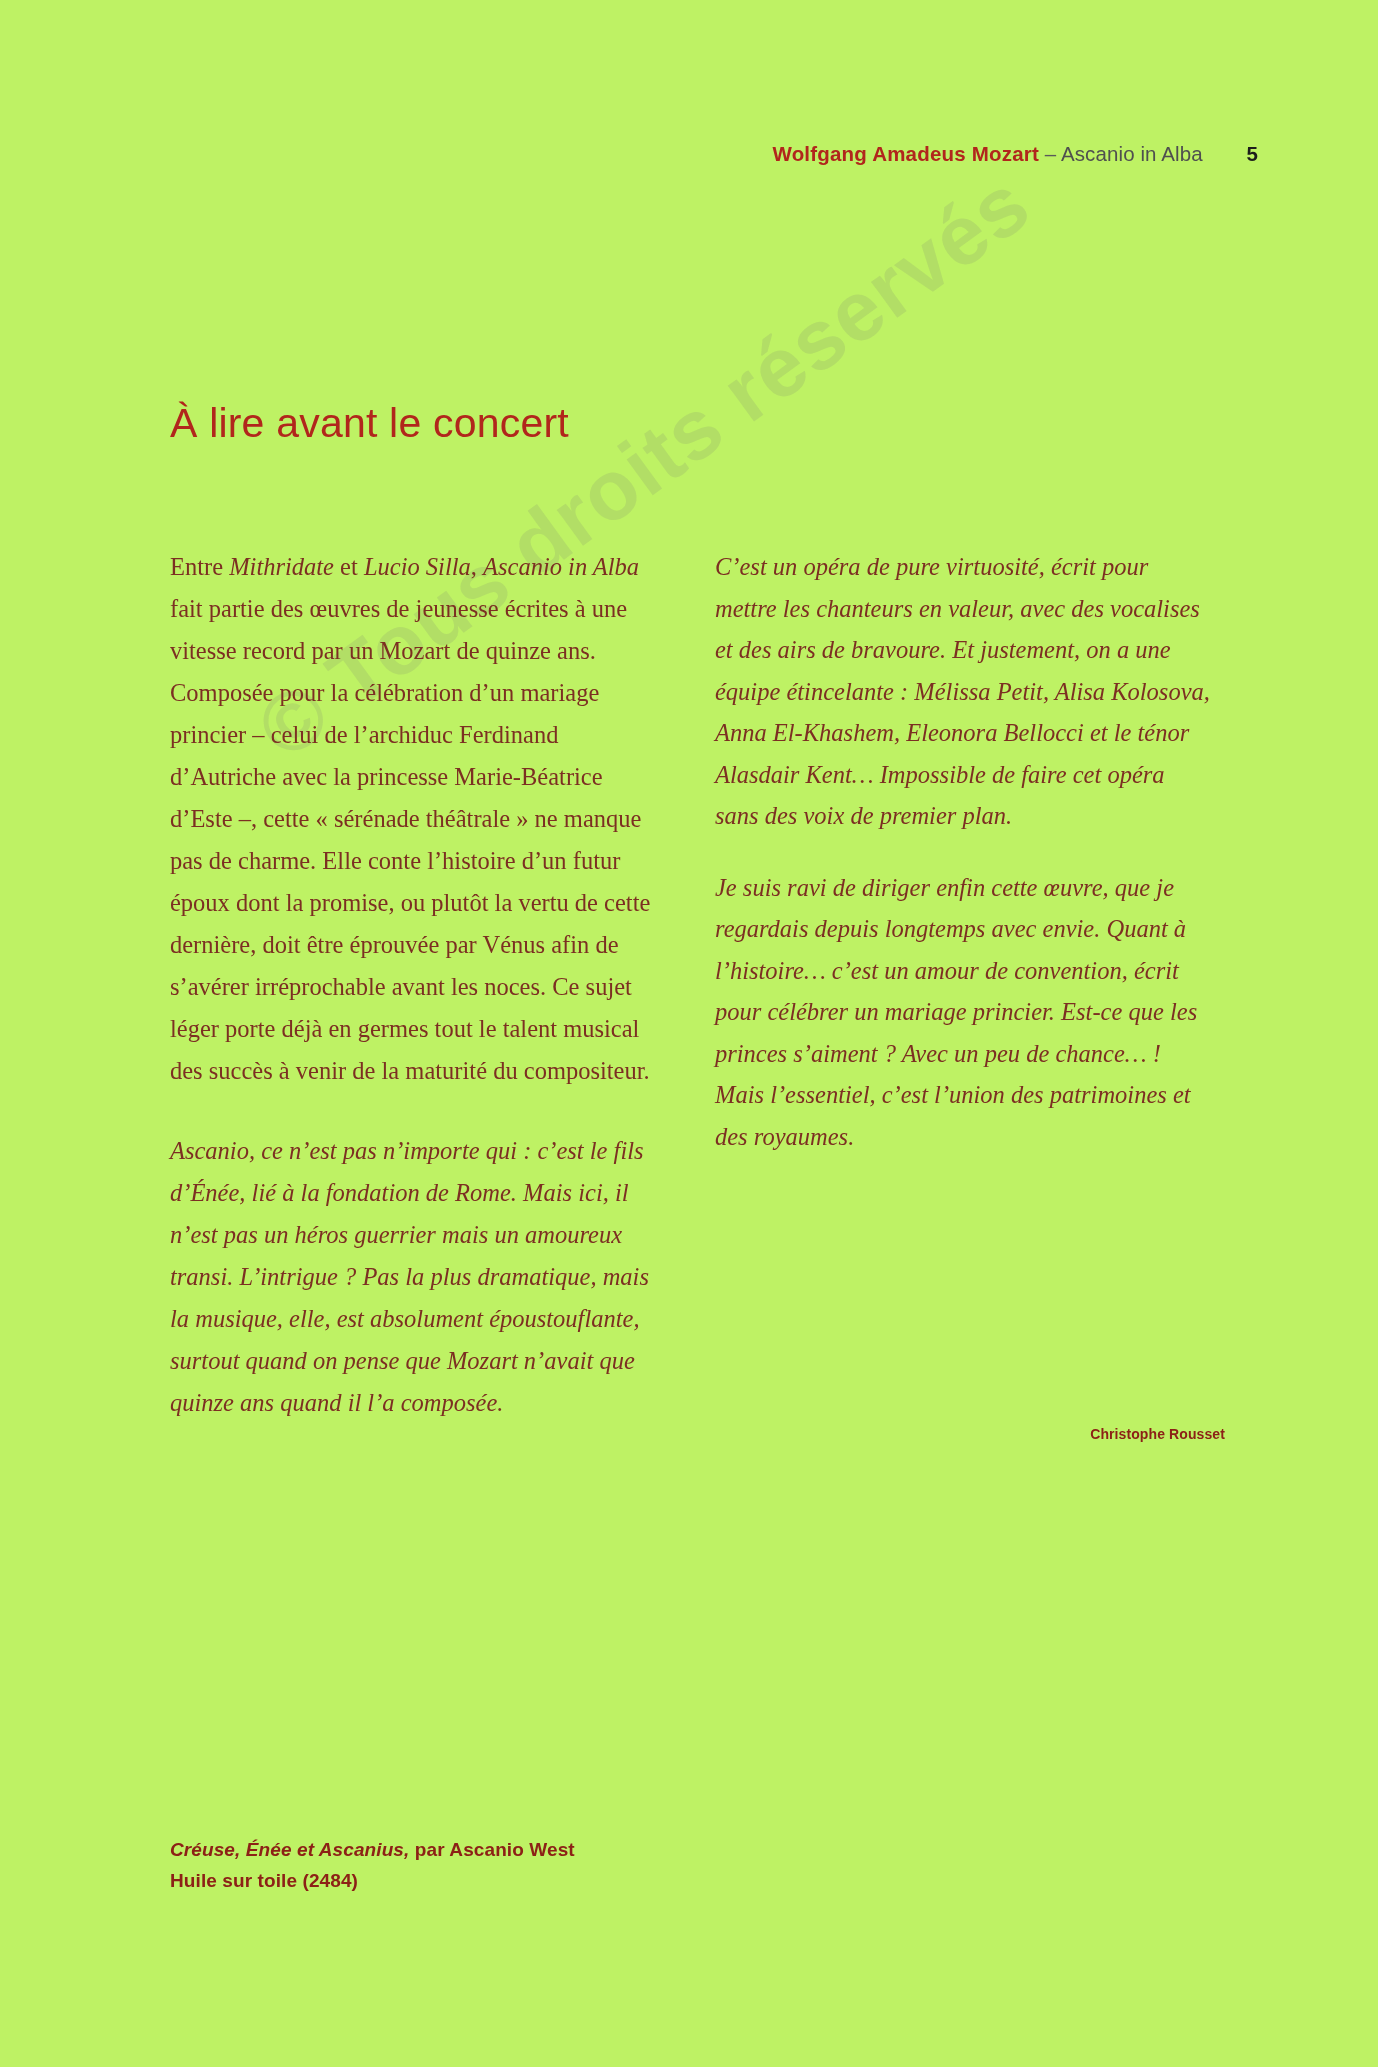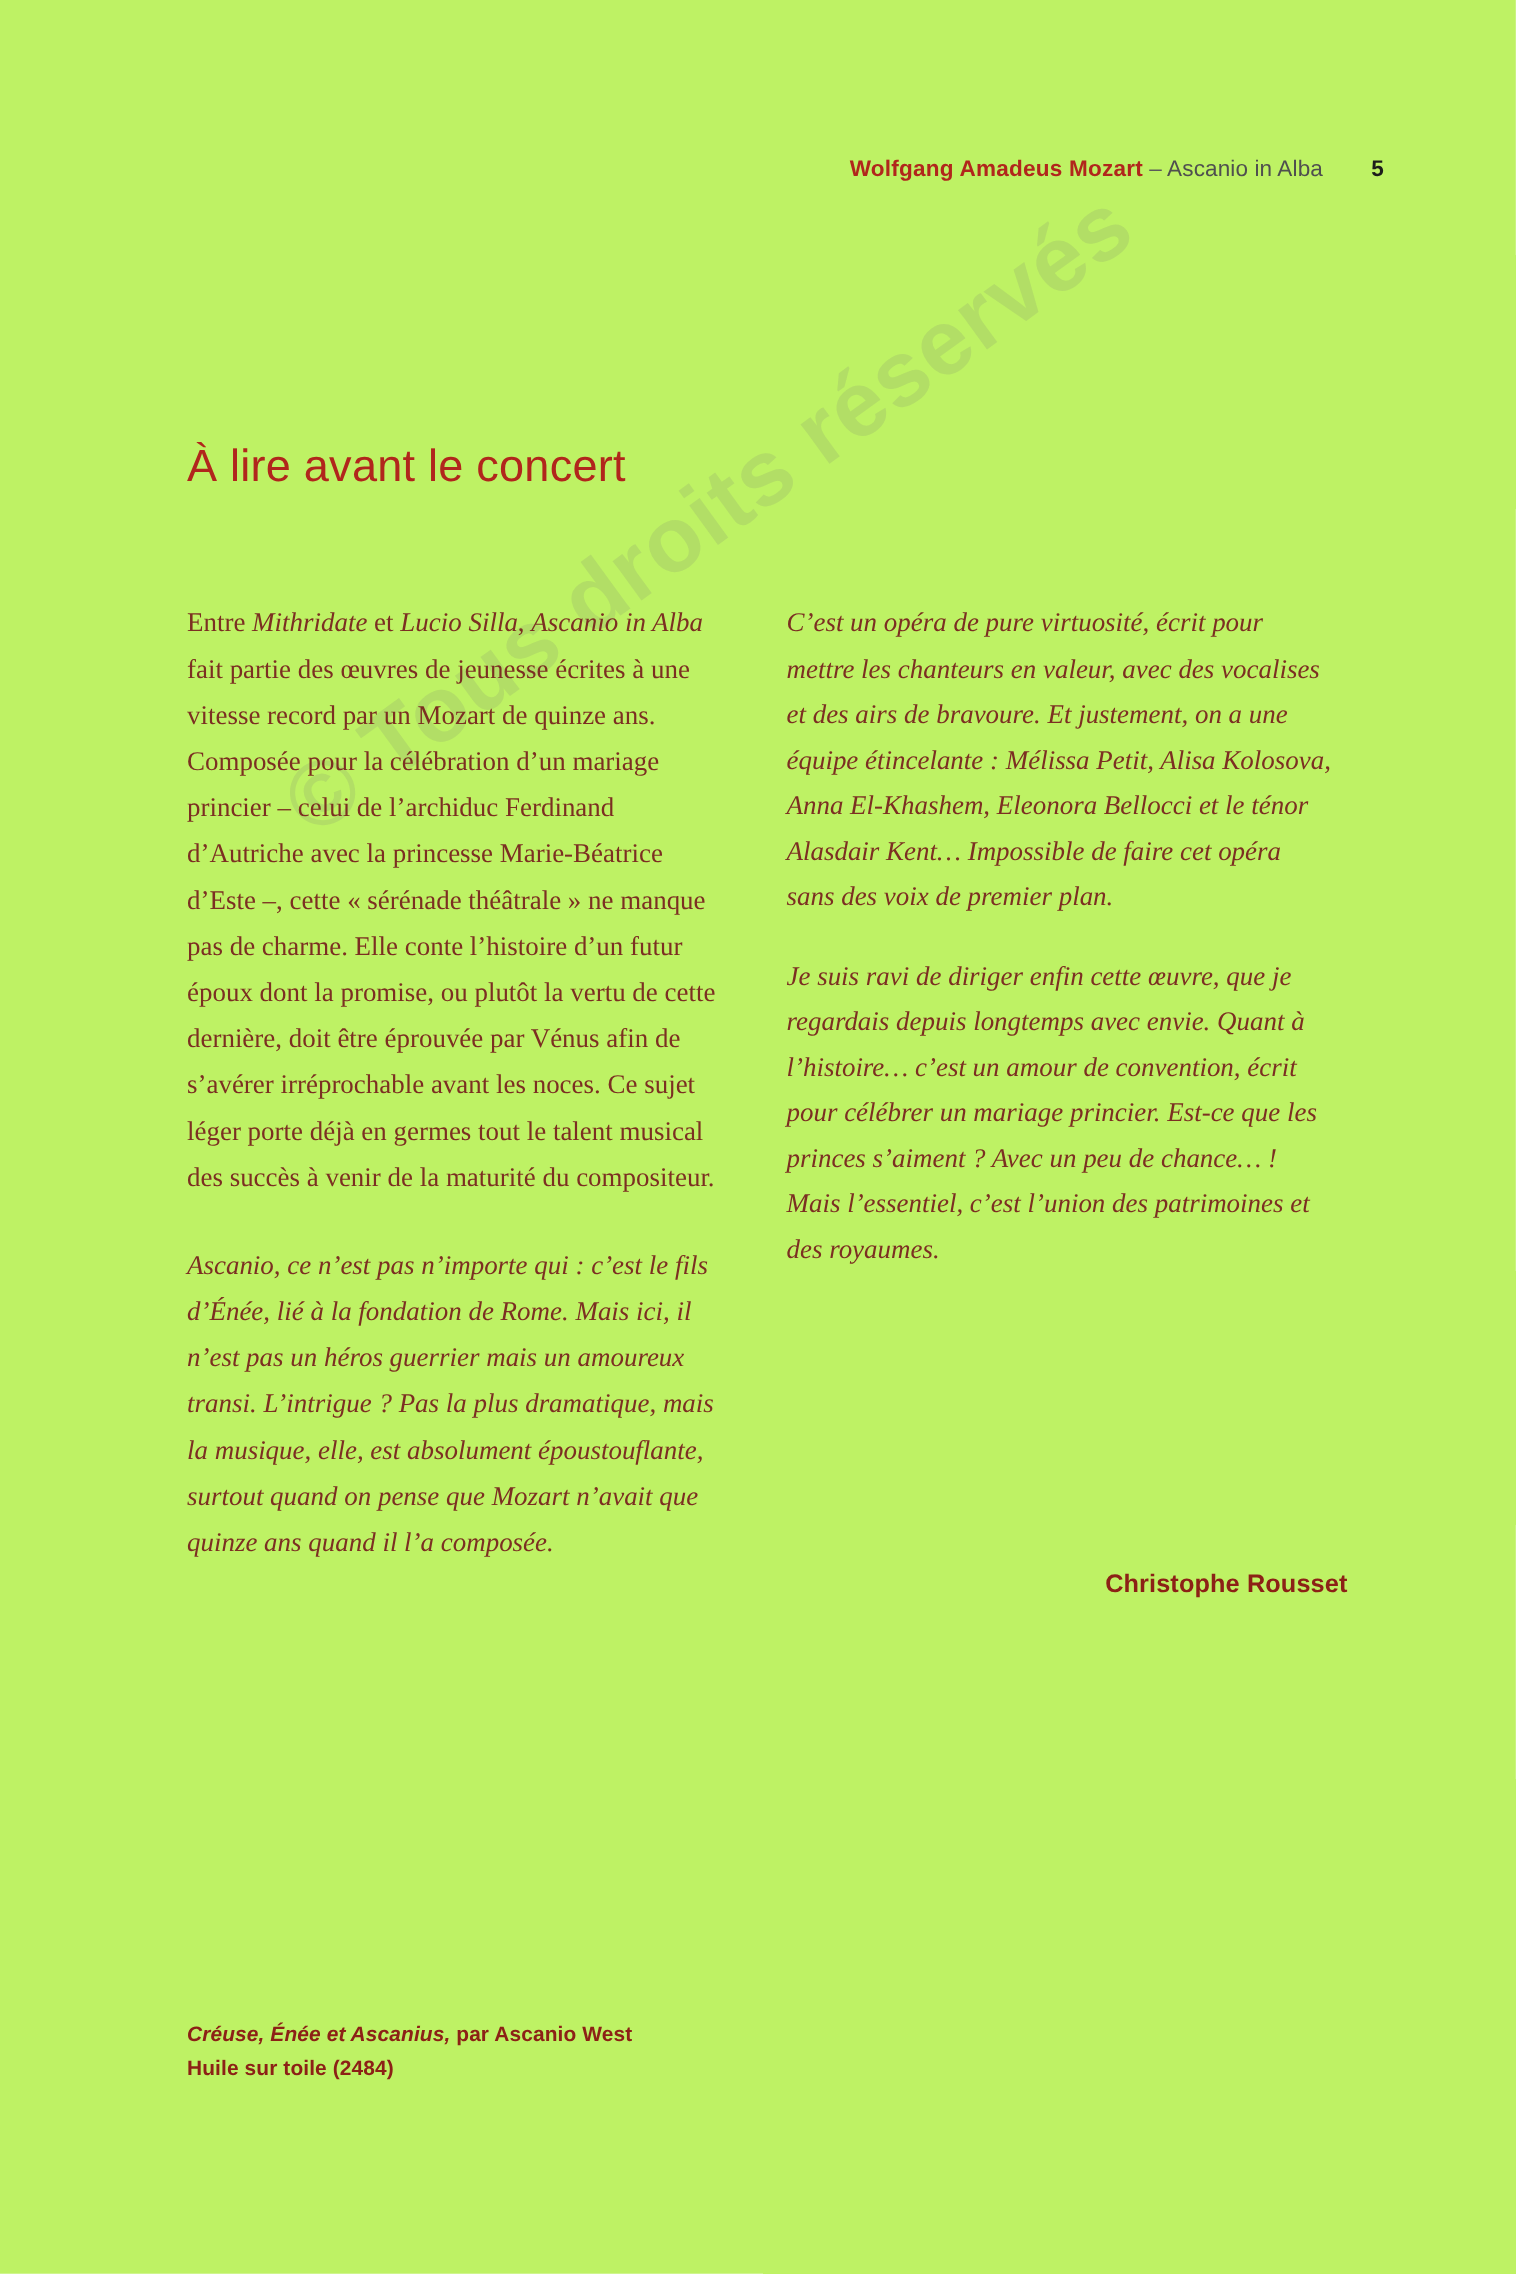--- a/index.html
+++ b/index.html
@@ -99,21 +99,21 @@
     margin-bottom: 30px;
   }
 
   
   .signature {
     position: absolute;
     right: 0;
     top: 880px;
     width: 497px;
     text-align: right;
-    font-size: 23px;
+    font-size: 14px;
     font-weight: bold;
     color: #8c2116;
     letter-spacing: 0.1px;
   }
 
   
   .caption {
     position: absolute;
     left: 170px;
     top: 1834px;

